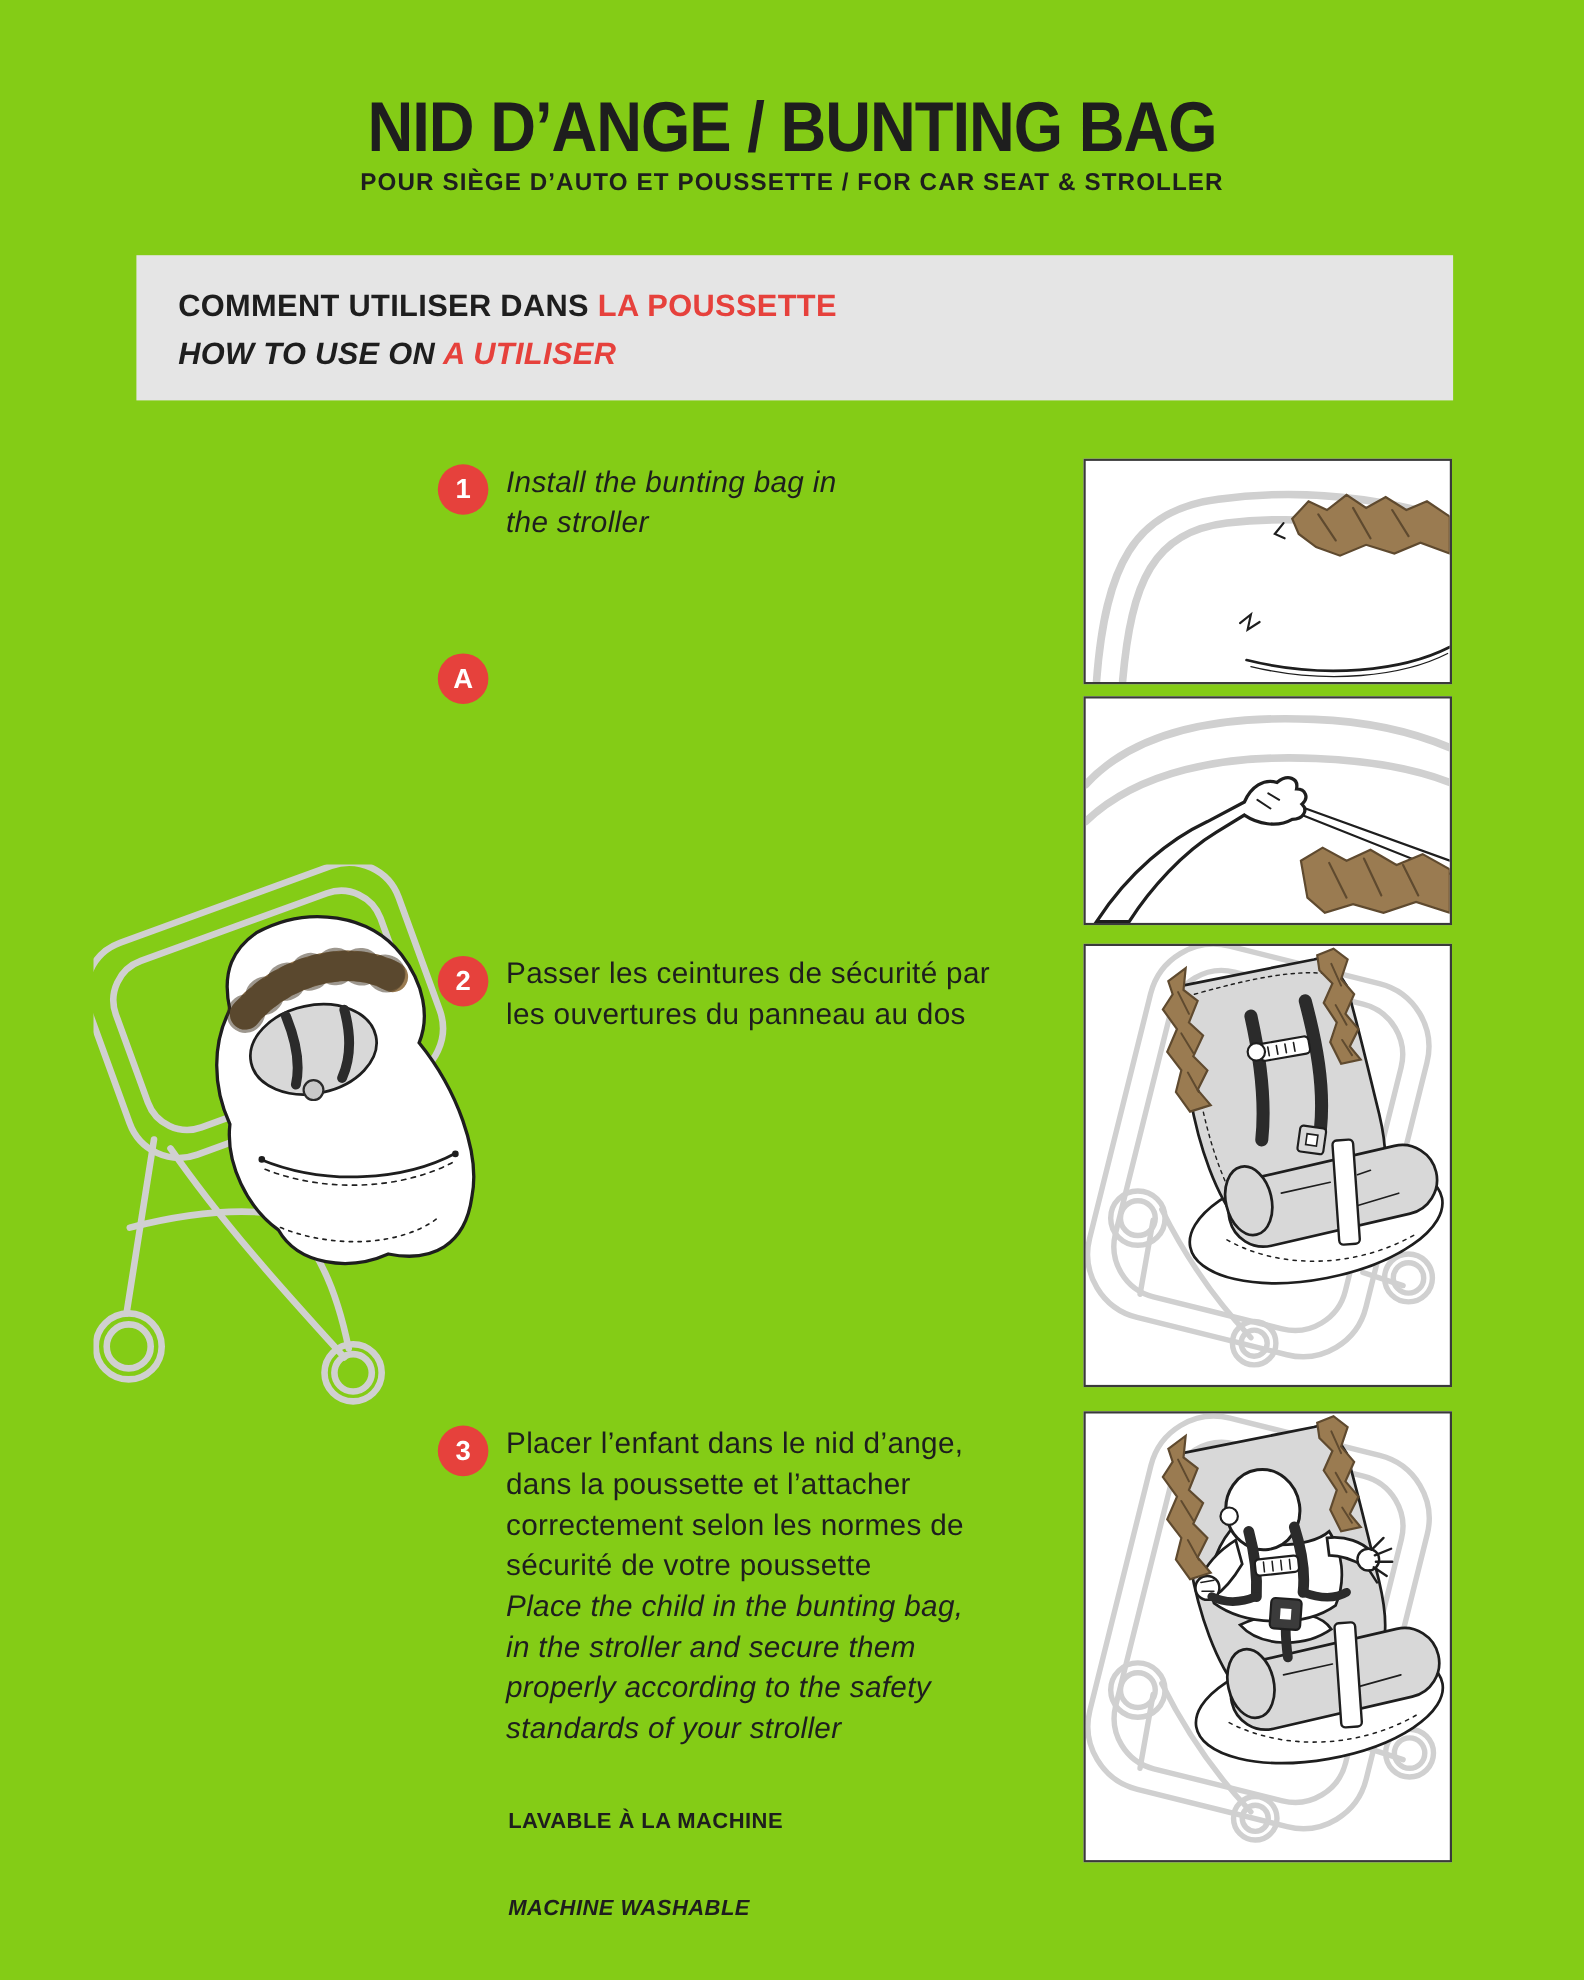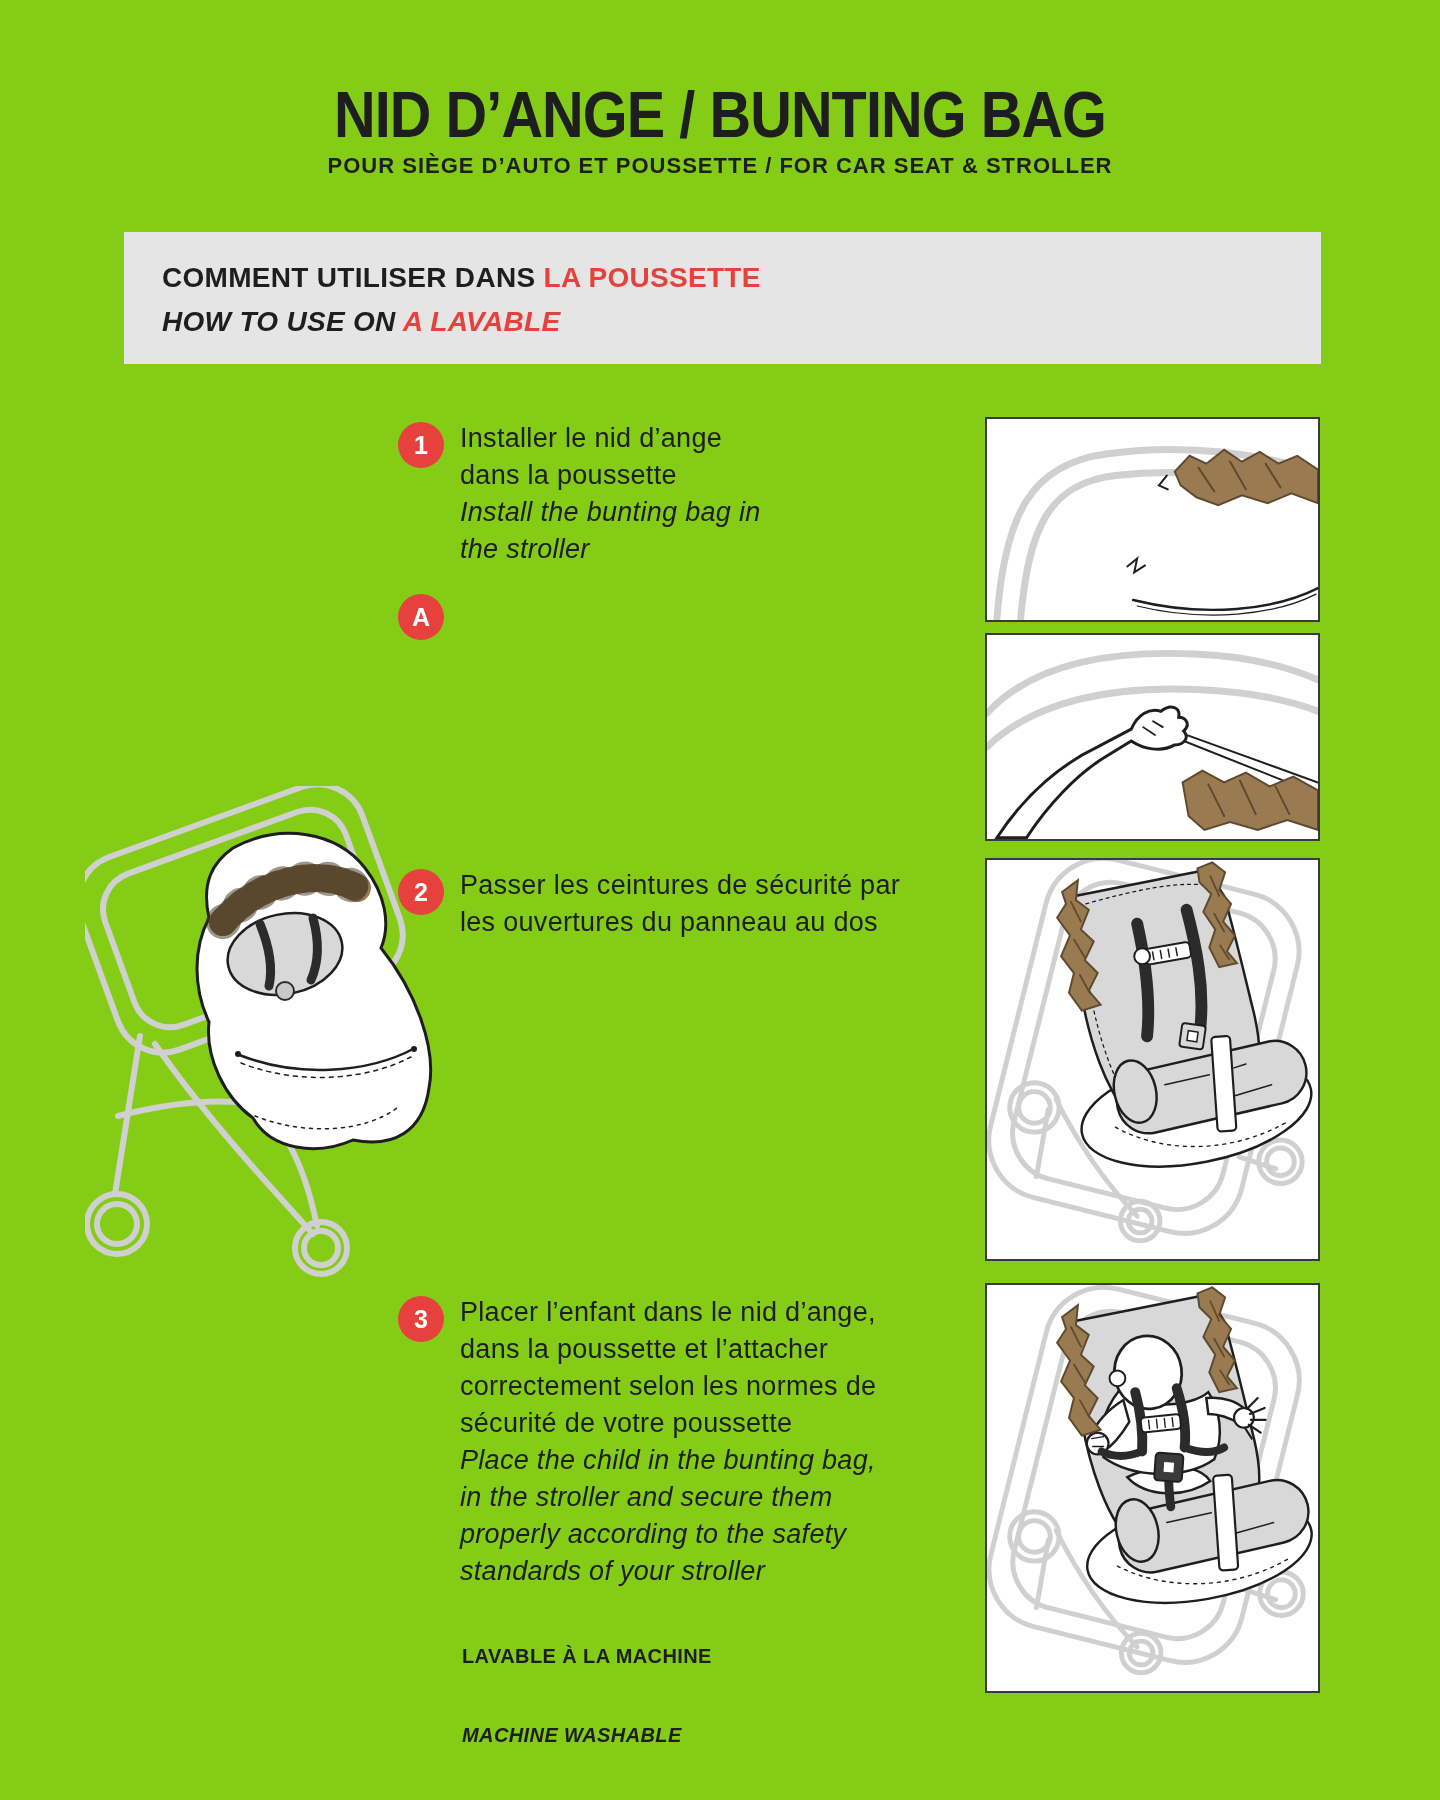--- a/index.html
+++ b/index.html
@@ -58,29 +58,27 @@
   <div class="title">NID D’ANGE / BUNTING BAG</div>
   <div class="subtitle">POUR SIÈGE D’AUTO ET POUSSETTE / FOR CAR SEAT &amp; STROLLER</div>
 
   <div class="banner">
     <div class="ln">
       <span>COMMENT UTILISER DANS</span>
       <span class="accent">LA POUSSETTE</span>
     </div>
     <div class="ln it">
       <span>HOW TO USE ON</span>
-      <span class="accent">A LAVABLE</span>
+      <span class="accent">A UTILISER</span>
     </div>
   </div>
 
   <div class="step" style="top:420px;">
     <div class="marker">1</div>
     <div class="stxt">
-      <div class="fr">Installer le nid d’ange
-dans la poussette</div>
       <div class="en">Install the bunting bag in
 the stroller</div>
     </div>
   </div>
 
   <div class="step" style="top:592px;">
     <div class="marker">A</div>
   </div>
 
   <div class="step" style="top:867px;">

